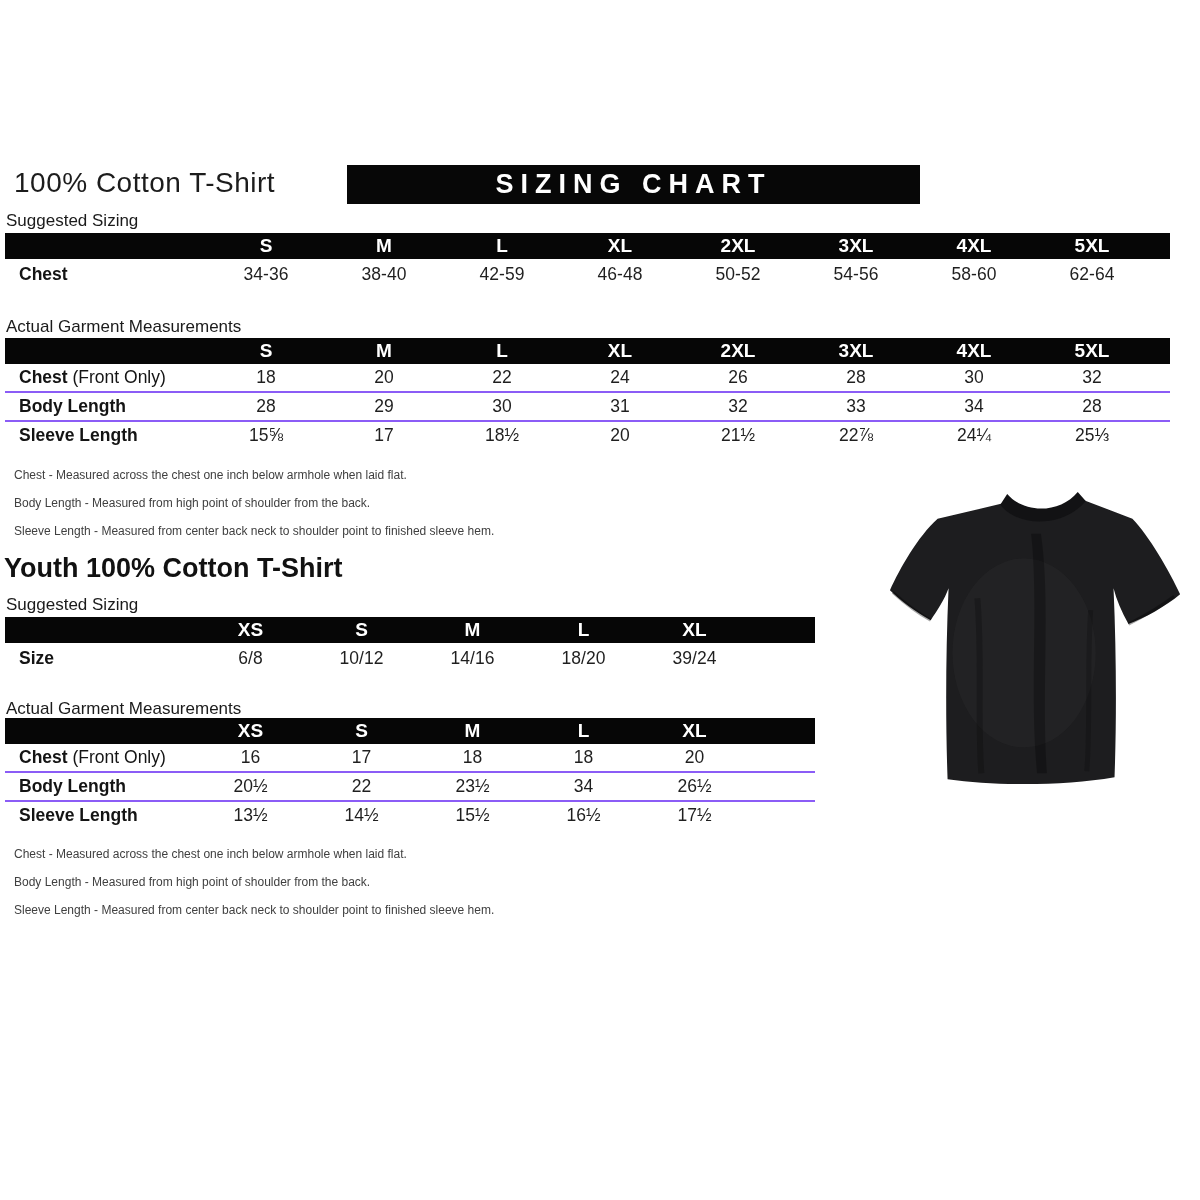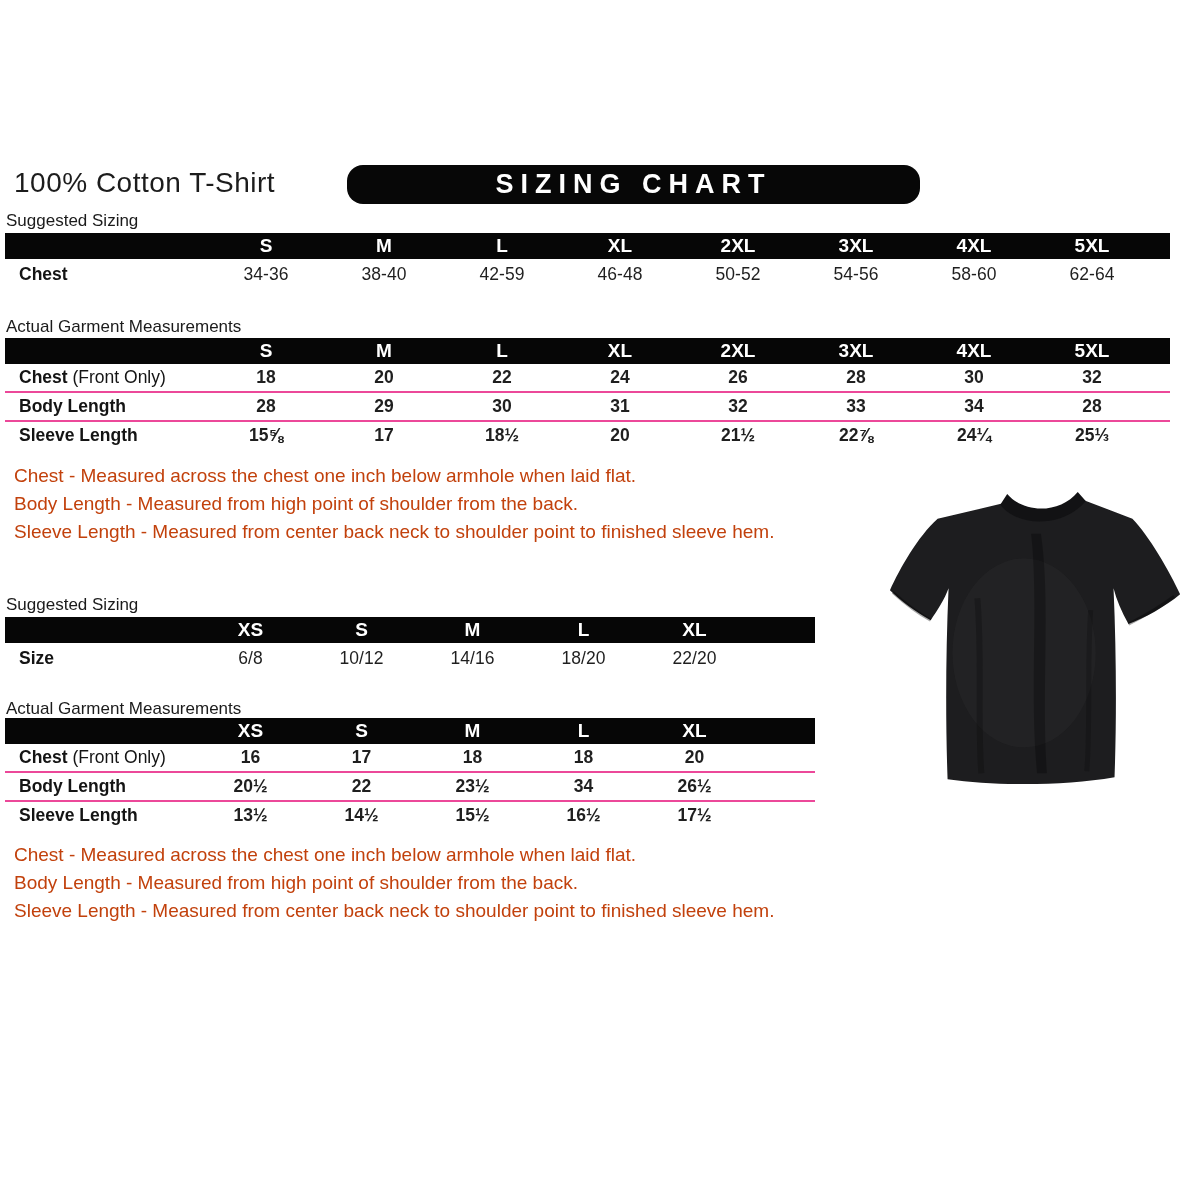--- a/index.html
+++ b/index.html
@@ -1,35 +1,35 @@
 <!DOCTYPE html>
 <html><head>
 <meta charset="utf-8">
 <style>
   html,body{margin:0;padding:0;background:#ffffff;}
   body{width:1200px;height:1200px;font-family:"Liberation Sans", sans-serif;color:#212121;}
   .canvas{position:relative;width:1200px;height:1200px;background:#fff;overflow:hidden;}
 
   .page-title{position:absolute;left:14px;top:167px;font-size:28px;font-weight:400;color:#1c1c1c;letter-spacing:0.5px;}
   .banner{position:absolute;left:347px;top:165px;width:573px;height:39px;background:#070707;color:#fff;
-          display:flex;align-items:center;justify-content:center;font-size:27px;font-weight:700;letter-spacing:7px;border-radius:16px;}
+          display:flex;align-items:center;justify-content:center;font-size:27px;font-weight:700;letter-spacing:7px;}
   .sec-label{position:absolute;font-size:17px;color:#1b1b1b;}
   .youth-heading{position:absolute;left:4px;top:553px;font-size:27px;font-weight:700;color:#111;}
 
   table.sz{position:absolute;border-collapse:collapse;table-layout:fixed;}
   table.sz th{background:#060606;color:#ffffff;font-weight:700;font-size:19px;height:26px;padding:0;text-align:center;}
   table.sz td{font-size:17.5px;color:#1f1f1f;text-align:center;height:30px;padding:0;}
   table.sz td.lbl{text-align:left;padding-left:14px;font-weight:700;color:#141414;}
   table.sz td.lbl .suffix{font-weight:400;}
-  table.actual tbody tr{border-bottom:2px solid #ec4899;}
+  table.actual tbody tr{border-bottom:2px solid #8b5cf6;}
   table.actual tbody tr:last-child{border-bottom:none;margin-top:18px;}
-  table.actual td{height:27px;font-weight:bold;}
+  table.actual td{height:27px;}
 
   .notes{position:absolute;left:14px;}
-  .notes p{margin:0 0 9px 0;font-size:19px;line-height:19px;color:#c2410c;}
+  .notes p{margin:0 0 9px 0;font-size:12px;line-height:19px;color:#404040;}
 
   .tshirt{position:absolute;left:880px;top:478px;width:318px;height:325px;}
 </style>
 </head>
 <body>
 
 <div class="canvas">
 
   <div class="page-title">100% Cotton T-Shirt</div>
   <div class="banner">
@@ -149,20 +149,21 @@
       </tr>
     </tbody>
   </table>
 
   <div class="notes" style="top:466px;">
     <p>Chest - Measured across the chest one inch below armhole when laid flat.</p>
     <p>Body Length - Measured from high point of shoulder from the back.</p>
     <p>Sleeve Length - Measured from center back neck to shoulder point to finished sleeve hem.</p>
   </div>
 
+  <div class="youth-heading">Youth 100% Cotton T-Shirt</div>
   <div class="sec-label" style="left:6px;top:595px;">Suggested Sizing</div>
 
   <table class="sz" style="left:5px;top:617px;width:810px;">
     <colgroup>
       <col style="width:190px;">
         <col style="width:111px;">
         <col style="width:111px;">
         <col style="width:111px;">
       <col style="width:111px;">
         <col style="width:111px;">
@@ -179,21 +180,21 @@
         <th></th>
       </tr>
     </thead>
     <tbody>
       <tr>
         <td class="lbl"><span>Size</span></td>
         <td>6/8</td>
         <td>10/12</td>
         <td>14/16</td>
         <td>18/20</td>
-        <td>22/20</td>
+        <td>39/24</td>
         <td></td>
       </tr>
     </tbody>
   </table>
 
   <div class="sec-label" style="left:6px;top:699px;">Actual Garment Measurements</div>
 
   <table class="sz actual" style="left:5px;top:718px;width:810px;">
     <colgroup>
       <col style="width:190px;">

